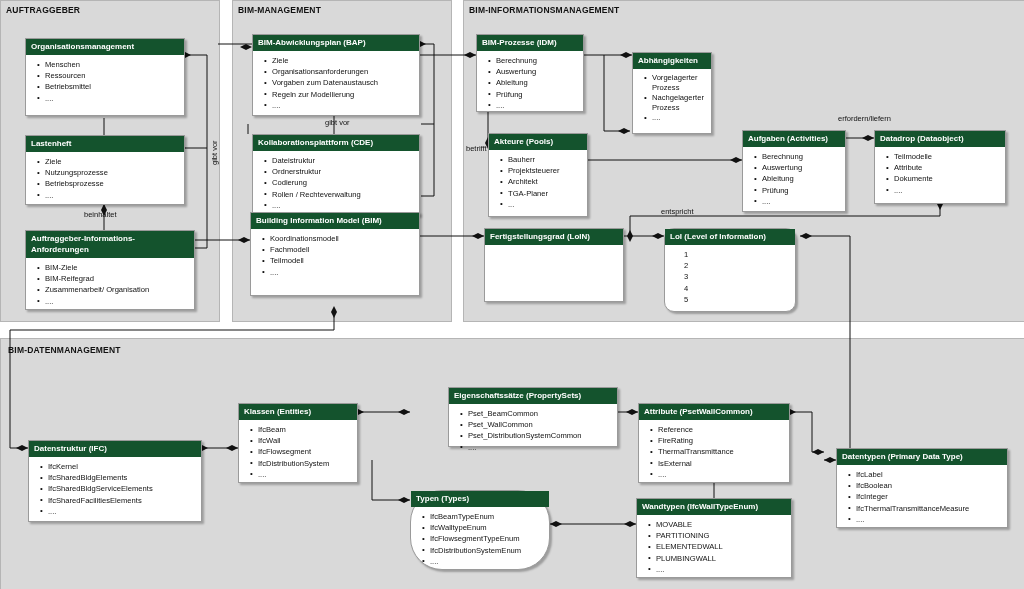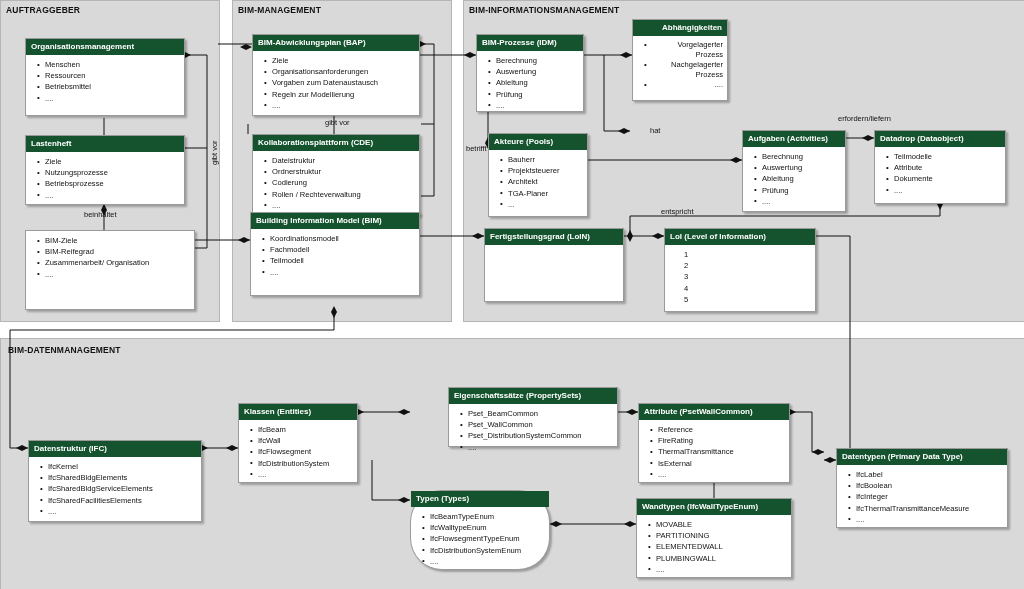--- a/index.html
+++ b/index.html
@@ -225,20 +225,21 @@
       <ul>
         <li>Ziele</li>
         <li>Nutzungsprozesse</li>
         <li>Betriebsprozesse</li>
         <li>....</li>
       </ul>
     </div>
   </div>
 
   <div class="node" style="left:25px; top:230px; width:170px; height:80px;">
+    <div class="node-header" style="line-height:10.5px;">Auftraggeber-Informations-Anforderungen</div>
     <div class="node-body">
       <ul>
         <li>BIM-Ziele</li>
         <li>BIM-Reifegrad</li>
         <li>Zusammenarbeit/ Organisation</li>
         <li>....</li>
       </ul>
     </div>
   </div>
 
@@ -286,21 +287,21 @@
       <ul>
         <li>Berechnung</li>
         <li>Auswertung</li>
         <li>Ableitung</li>
         <li>Prüfung</li>
         <li>....</li>
       </ul>
     </div>
   </div>
 
-  <div class="node" style="left:632px; top:19px; width:96px; height:82px;text-align:right;">
+  <div class="node" style="left:632px; top:52px; width:80px; height:82px;">
     <div class="node-header">Abhängigkeiten</div>
     <div class="node-body">
       <ul>
         <li style="line-height:10px;">Vorgelagerter Prozess</li>
         <li style="line-height:10px;">Nachgelagerter Prozess</li>
         <li style="line-height:10px;">....</li>
       </ul>
     </div>
   </div>
 
@@ -339,21 +340,21 @@
         <li>Dokumente</li>
         <li>....</li>
       </ul>
     </div>
   </div>
 
   <div class="node" style="left:484px; top:228px; width:140px; height:74px;">
     <div class="node-header">Fertigstellungsgrad (LoIN)</div>
   </div>
 
-  <div class="node" style="left:664px; top:228px; width:152px; height:84px;">
+  <div class="node" style="left:664px; top:228px; width:132px; height:84px;border-radius:10px;">
     <div class="node-header">LoI (Level of Information)</div>
     <div class="node-body">
       <ul>
         <li class="num">1</li>
         <li class="num">2</li>
         <li class="num">3</li>
         <li class="num">4</li>
         <li class="num">5</li>
       </ul>
     </div>

